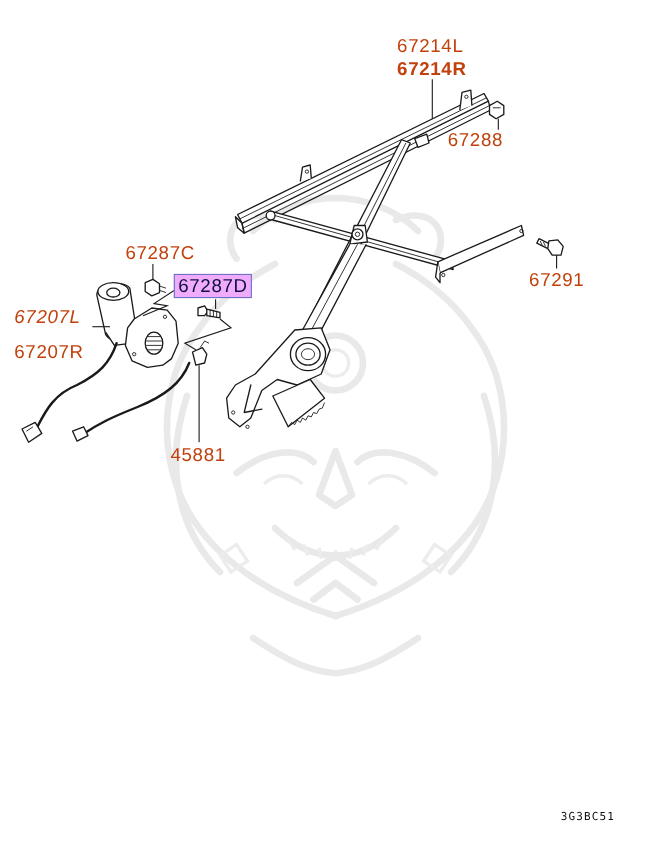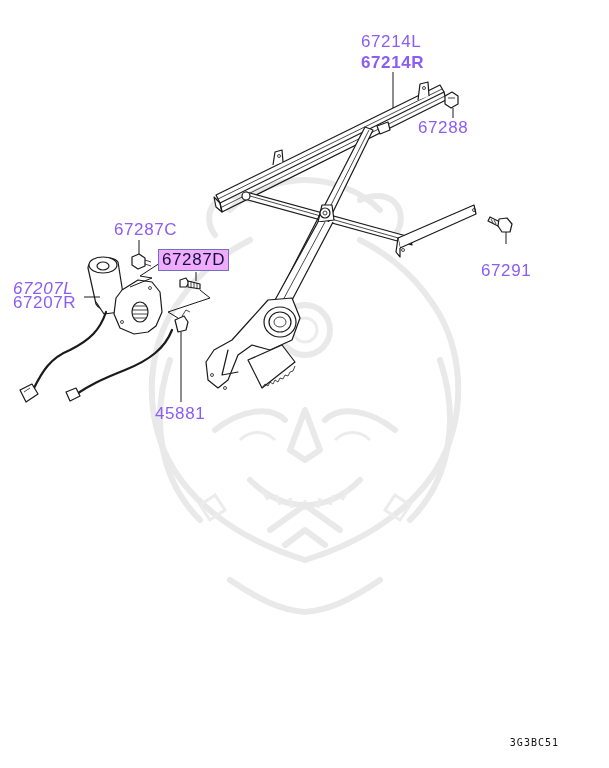--- a/index.html
+++ b/index.html
@@ -16,21 +16,21 @@
     }
     .canvas {
       position: absolute;
       left: 0; top: 0;
       width: 609px; height: 768px;
     }
     .part-label {
       position: absolute;
       font-family: "Liberation Sans", "DejaVu Sans", sans-serif;
       font-size: 17px;
-      color: #8b5cf6;
+      color: #c2410c;
       letter-spacing: 0.6px;
       line-height: 20px;
       white-space: nowrap;
       cursor: pointer;
     }
     .part-label.highlight {
       background: #f0abfc;
       border: 1px solid #6d72c4;
       color: #101040;
       padding: 0 3px;
@@ -188,22 +188,22 @@
       <line class="leader" x1="196" y1="272" x2="196" y2="281"></line>
       <polyline class="leader" points="200,290 210,298 168,312 178,318"></polyline>
       <line class="leader" x1="84" y1="297" x2="100" y2="297"></line>
       <line class="leader" x1="181" y1="332" x2="181" y2="402"></line>
     </g>
   </svg>
 
   
   <div class="part-label" style="left:361px; top:32px;">67214L</div>
   <div class="part-label" style="left:361px; top:53px;font-weight:bold;">67214R</div>
-  <div class="part-label" style="left:418px; top:118px;">67288</div>
-  <div class="part-label" style="left:481px; top:245px;margin-top:16px;">67291</div>
+  <div class="part-label" style="left:407px; top:118px;">67288</div>
+  <div class="part-label" style="left:481px; top:245px;">67291</div>
   <div class="part-label" style="left:114px; top:220px;">67287C</div>
   <div class="part-label highlight" style="left:158px; top:249px;">67287D</div>
   <div class="part-label" style="left:13px; top:279px;font-style:italic;">67207L</div>
-  <div class="part-label" style="left:13px; top:293px;">67207R</div>
+  <div class="part-label" style="left:13px; top:310px;">67207R</div>
   <div class="part-label" style="left:155px; top:404px;">45881</div>
 
   <div class="diagram-code">3G3BC51</div>
 </div>
 
 </body></html>

